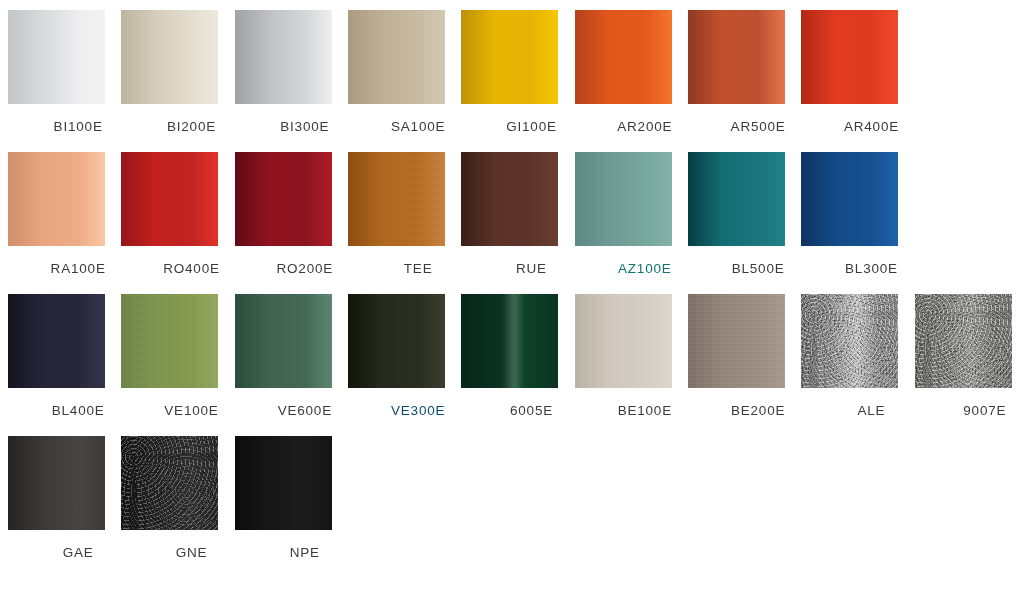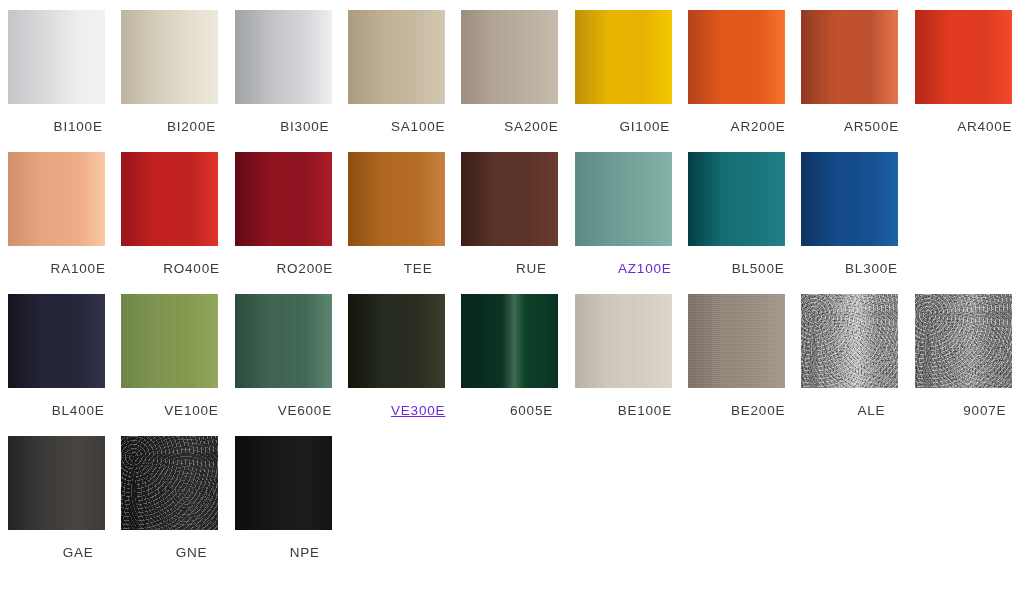--- a/index.html
+++ b/index.html
@@ -125,27 +125,20 @@
         <div class="swatch-label" style="color: rgb(59, 59, 59);">BI300E</div>
       </div>
       <div class="swatch-cell">
         <div class="swatch-chip tex-grain" style="background-image: linear-gradient(90deg, rgb(170, 155, 127) 0%, rgb(190, 175, 148) 35%, rgb(200, 187, 162) 72%, rgb(211, 200, 177) 100%);">
           <span class="grain"></span>
           <span class="speckle"></span>
         </div>
         <div class="swatch-label" style="color: rgb(59, 59, 59);">SA100E</div>
       </div>
       <div class="swatch-cell">
-        <div class="swatch-chip tex-grain" style="background-image: linear-gradient(90deg, rgb(155, 142, 127) 0%, rgb(178, 165, 150) 35%, rgb(188, 176, 161) 72%, rgb(197, 186, 172) 100%);">
-          <span class="grain"></span>
-          <span class="speckle"></span>
-        </div>
-        <div class="swatch-label" style="color: rgb(59, 59, 59);">SA200E</div>
-      </div>
-      <div class="swatch-cell">
         <div class="swatch-chip tex-grain" style="background-image: linear-gradient(90deg, rgb(190, 145, 9) 0%, rgb(232, 180, 0) 35%, rgb(230, 179, 2) 72%, rgb(246, 200, 0) 100%);">
           <span class="grain"></span>
           <span class="speckle"></span>
         </div>
         <div class="swatch-label" style="color: rgb(59, 59, 59);">GI100E</div>
       </div>
       <div class="swatch-cell">
         <div class="swatch-chip tex-grain" style="background-image: linear-gradient(90deg, rgb(180, 66, 26) 0%, rgb(226, 86, 27) 35%, rgb(228, 88, 27) 72%, rgb(244, 117, 44) 100%);">
           <span class="grain"></span>
           <span class="speckle"></span>
@@ -201,21 +194,21 @@
           <span class="grain"></span>
           <span class="speckle"></span>
         </div>
         <div class="swatch-label" style="color: rgb(59, 59, 59);">RUE</div>
       </div>
       <div class="swatch-cell">
         <div class="swatch-chip tex-grain" style="background-image: linear-gradient(90deg, rgb(90, 138, 130) 0%, rgb(109, 154, 146) 35%, rgb(120, 167, 158) 72%, rgb(132, 178, 169) 100%);">
           <span class="grain"></span>
           <span class="speckle"></span>
         </div>
-        <div class="swatch-label" style="color: #6d28d9;">AZ100E</div>
+        <div class="swatch-label" style="color: #0f766e;">AZ100E</div>
       </div>
       <div class="swatch-cell">
         <div class="swatch-chip tex-grain" style="background-image: linear-gradient(90deg, rgb(4, 62, 69) 0%, rgb(19, 108, 114) 35%, rgb(26, 117, 124) 72%, rgb(33, 128, 137) 100%);">
           <span class="grain"></span>
           <span class="speckle"></span>
         </div>
         <div class="swatch-label" style="color: rgb(59, 59, 59);">BL500E</div>
       </div>
       <div class="swatch-cell">
         <div class="swatch-chip tex-grain" style="background-image: linear-gradient(90deg, rgb(13, 51, 98) 0%, rgb(19, 74, 134) 35%, rgb(22, 80, 143) 72%, rgb(28, 98, 168) 100%);">
@@ -245,21 +238,21 @@
           <span class="grain"></span>
           <span class="speckle"></span>
         </div>
         <div class="swatch-label" style="color: rgb(59, 59, 59); text-align: right;">VE600E</div>
       </div>
       <div class="swatch-cell">
         <div class="swatch-chip tex-smooth" style="background-image: linear-gradient(90deg, rgb(18, 21, 9) 0%, rgb(37, 42, 30) 35%, rgb(41, 46, 33) 72%, rgb(58, 62, 46) 100%);">
           <span class="grain"></span>
           <span class="speckle"></span>
         </div>
-        <div class="swatch-label" style="color: #6d28d9; text-decoration: underline;">VE300E</div>
+        <div class="swatch-label" style="color: #0c4a6e;">VE300E</div>
       </div>
       <div class="swatch-cell">
         <div class="swatch-chip tex-gloss" style="background-image: linear-gradient(90deg, rgb(7, 38, 26) 0%, rgb(11, 50, 34) 42%, rgb(61, 106, 81) 55%, rgb(13, 66, 40) 66%, rgb(11, 50, 34) 100%);">
           <span class="grain"></span>
           <span class="speckle"></span>
         </div>
         <div class="swatch-label" style="color: rgb(59, 59, 59);">6005E</div>
       </div>
       <div class="swatch-cell">
         <div class="swatch-chip tex-coarse" style="background-image: linear-gradient(90deg, rgb(185, 178, 167) 0%, rgb(207, 200, 190) 35%, rgb(213, 206, 196) 72%, rgb(220, 214, 205) 100%);">

